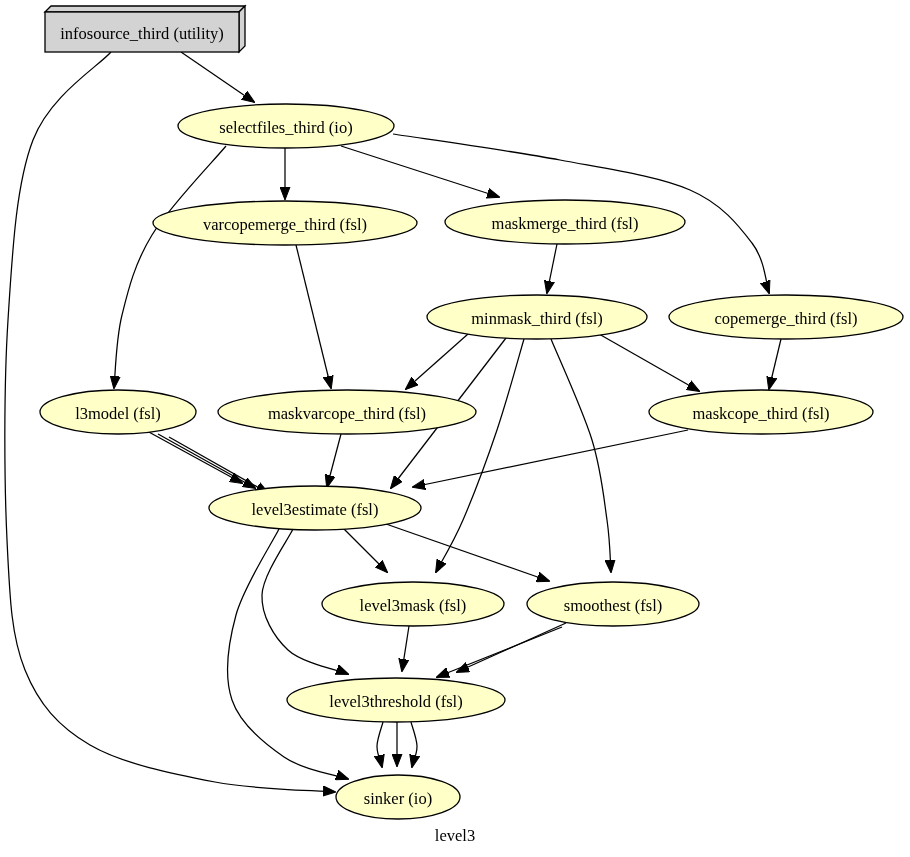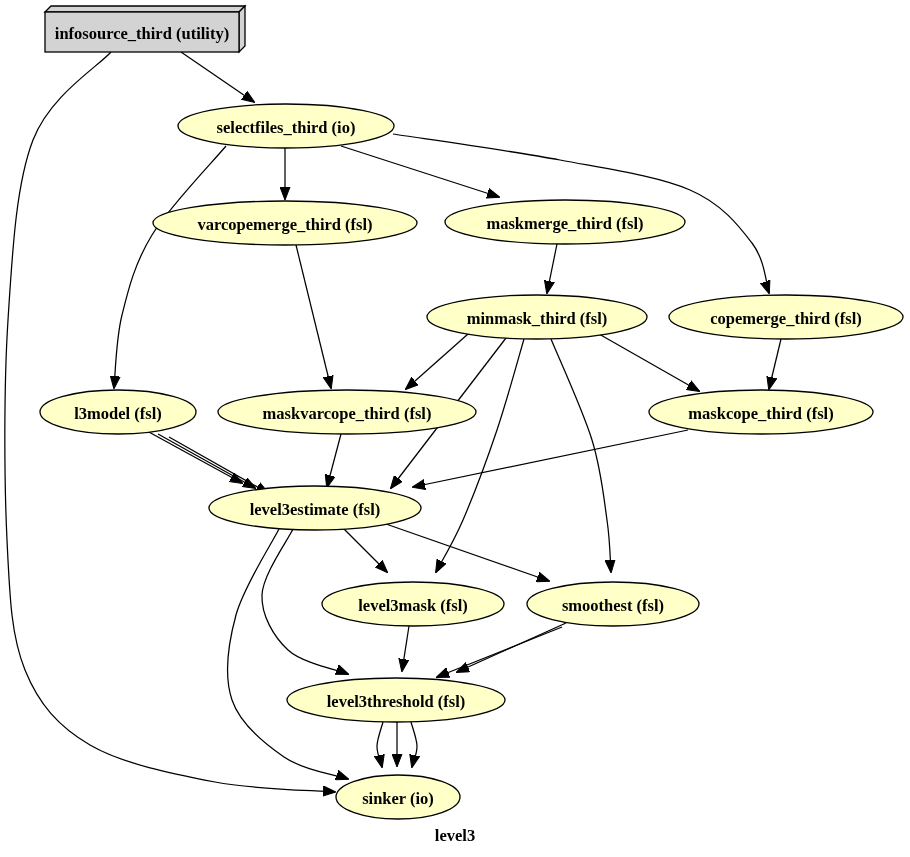--- a/index.html
+++ b/index.html
@@ -8,21 +8,20 @@
     background: #ffffff;
     width: 910px;
     height: 857px;
     overflow: hidden;
   }
   .canvas-wrap {
     position: relative;
     width: 910px;
     height: 769px;
     background: #ffffff;
-    font-weight: bold;
   }
   svg { display: block; }
   .nlabel {
     font-family: "Liberation Serif", "DejaVu Serif", serif;
     font-size: 16.5px;
     fill: #000000;
   }
   .glabel {
     font-family: "Liberation Serif", "DejaVu Serif", serif;
     font-size: 16.5px;

